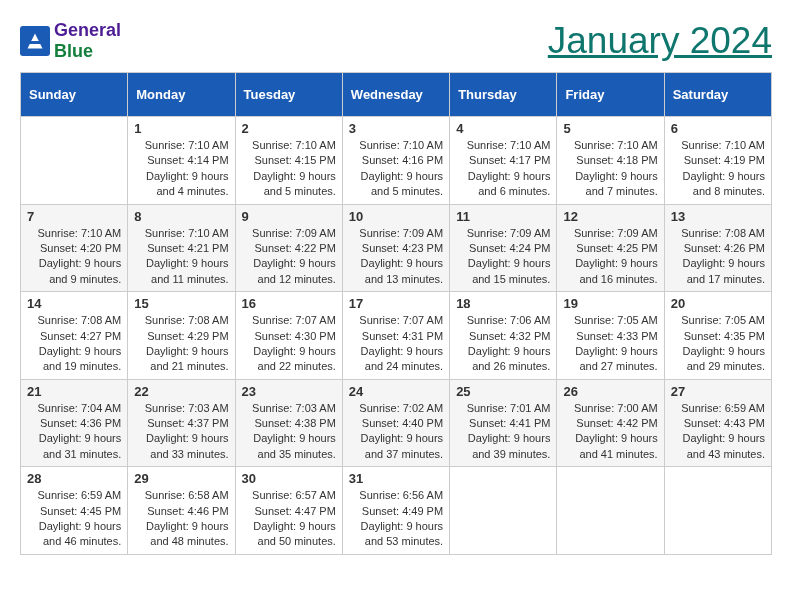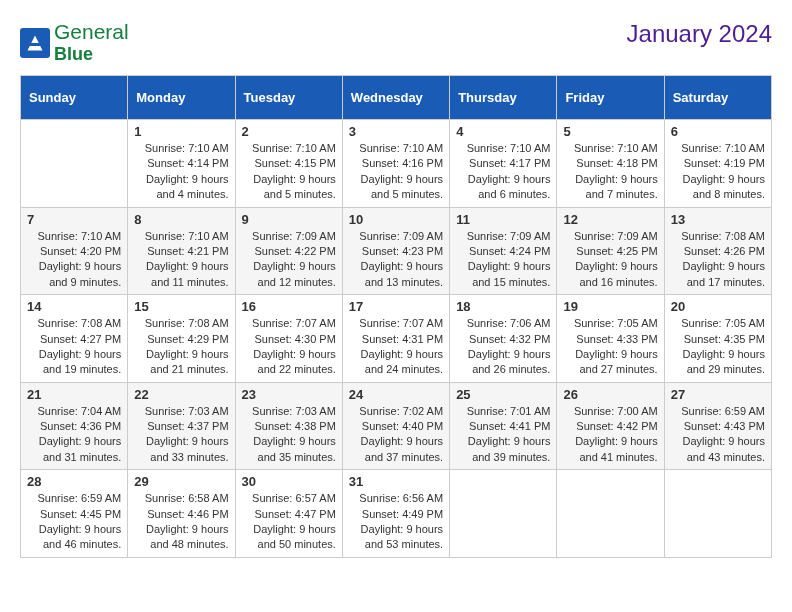--- a/index.html
+++ b/index.html
@@ -15,40 +15,41 @@
       justify-content: space-between;
       align-items: flex-start;
       margin-bottom: 10px;
     }
     .logo {
       display: flex;
       align-items: center;
       gap: 4px;
     }
     .logo-text-general {
-      font-size: 21px;
-      font-weight: normal;
-      color: #15803d;
+      font-size: 18px;
+      font-weight: bold;
+      color: #4c1d95;
     }
     .logo-text-blue {
       font-size: 18px;
       font-weight: bold;
       color: #15803d;
     }
     .logo-icon {
       width: 30px;
       height: 30px;
     }
     .title-block {
       text-align: right;
     }
     .month-title {
-      font-size: 24px;
+      font-size: 37px;
       font-weight: normal;
-      color: #4c1d95;
+      color: #0f766e;
+      text-decoration: underline;
     }
     .location-title {
       font-size: 16px;
       color: #555;
     }
     .calendar {
       width: 100%;
       border-collapse: collapse;
       font-size: 11px;
     }

